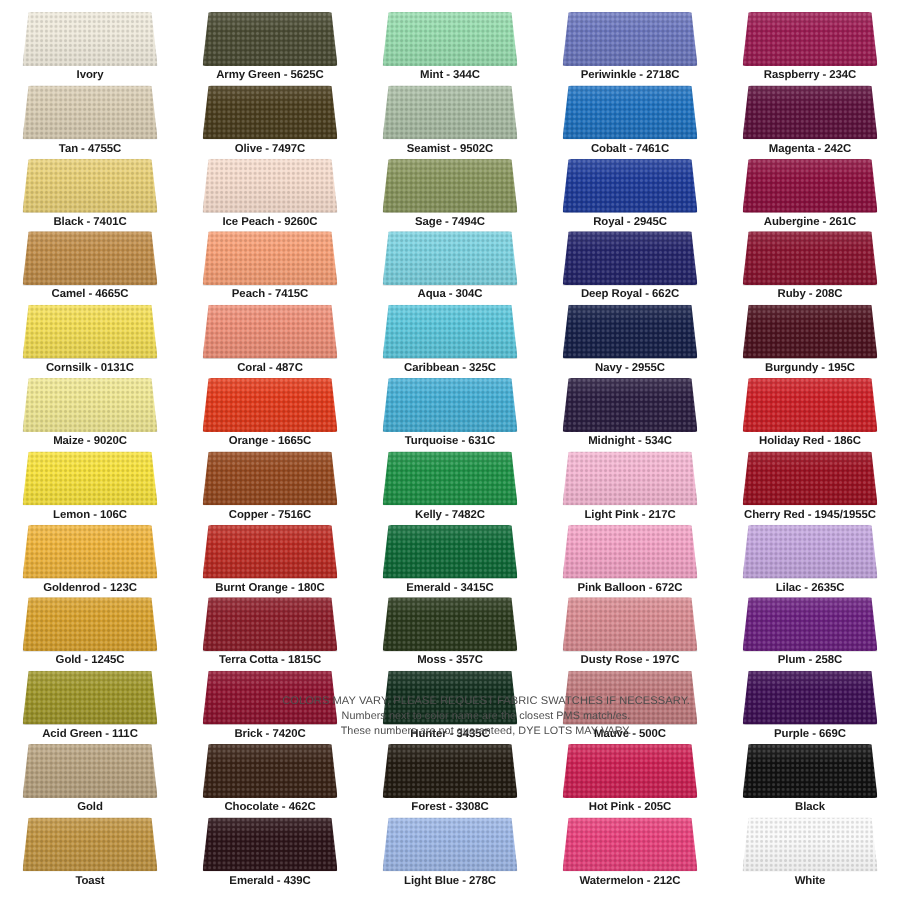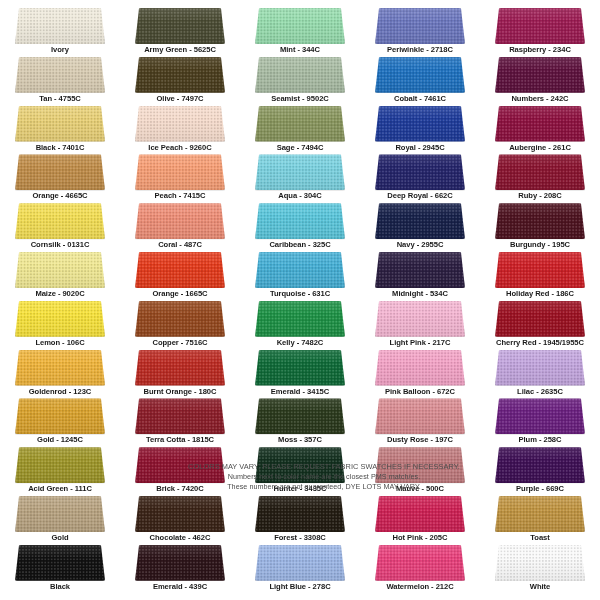--- a/index.html
+++ b/index.html
@@ -127,21 +127,21 @@
       <div class="swatch-cell">
         <div class="swatch-shape" style="background-color: rgb(169, 188, 164);"></div>
         <div class="swatch-label">Seamist - 9502C</div>
       </div>
       <div class="swatch-cell">
         <div class="swatch-shape" style="background-color: rgb(31, 114, 192);"></div>
         <div class="swatch-label">Cobalt - 7461C</div>
       </div>
       <div class="swatch-cell">
         <div class="swatch-shape" style="background-color: rgb(94, 18, 62);"></div>
-        <div class="swatch-label">Numbers - 242C</div>
+        <div class="swatch-label">Magenta - 242C</div>
       </div>
       <div class="swatch-cell">
         <div class="swatch-shape" style="background-color: rgb(232, 208, 119);"></div>
         <div class="swatch-label">Black - 7401C</div>
       </div>
       <div class="swatch-cell">
         <div class="swatch-shape" style="background-color: rgb(246, 220, 205);"></div>
         <div class="swatch-label">Ice Peach - 9260C</div>
       </div>
       <div class="swatch-cell">
@@ -151,21 +151,21 @@
       <div class="swatch-cell">
         <div class="swatch-shape" style="background-color: rgb(31, 60, 155);"></div>
         <div class="swatch-label">Royal - 2945C</div>
       </div>
       <div class="swatch-cell">
         <div class="swatch-shape" style="background-color: rgb(142, 17, 64);"></div>
         <div class="swatch-label">Aubergine - 261C</div>
       </div>
       <div class="swatch-cell">
         <div class="swatch-shape" style="background-color: rgb(192, 141, 74);"></div>
-        <div class="swatch-label">Orange - 4665C</div>
+        <div class="swatch-label">Camel - 4665C</div>
       </div>
       <div class="swatch-cell">
         <div class="swatch-shape" style="background-color: rgb(247, 159, 118);"></div>
         <div class="swatch-label">Peach - 7415C</div>
       </div>
       <div class="swatch-cell">
         <div class="swatch-shape" style="background-color: rgb(124, 210, 224);"></div>
         <div class="swatch-label">Aqua - 304C</div>
       </div>
       <div class="swatch-cell">
@@ -306,26 +306,26 @@
       </div>
       <div class="swatch-cell">
         <div class="swatch-shape" style="background-color: rgb(35, 28, 18);"></div>
         <div class="swatch-label">Forest - 3308C</div>
       </div>
       <div class="swatch-cell">
         <div class="swatch-shape" style="background-color: rgb(206, 33, 85);"></div>
         <div class="swatch-label">Hot Pink - 205C</div>
       </div>
       <div class="swatch-cell">
+        <div class="swatch-shape" style="background-color: rgb(17, 17, 17);"></div>
+        <div class="swatch-label">Black</div>
+      </div>
+      <div class="swatch-cell">
         <div class="swatch-shape" style="background-color: rgb(192, 148, 66);"></div>
         <div class="swatch-label">Toast</div>
-      </div>
-      <div class="swatch-cell">
-        <div class="swatch-shape" style="background-color: rgb(17, 17, 17);"></div>
-        <div class="swatch-label">Black</div>
       </div>
       <div class="swatch-cell">
         <div class="swatch-shape" style="background-color: rgb(45, 20, 25);"></div>
         <div class="swatch-label">Emerald - 439C</div>
       </div>
       <div class="swatch-cell">
         <div class="swatch-shape" style="background-color: rgb(157, 183, 230);"></div>
         <div class="swatch-label">Light Blue - 278C</div>
       </div>
       <div class="swatch-cell">

